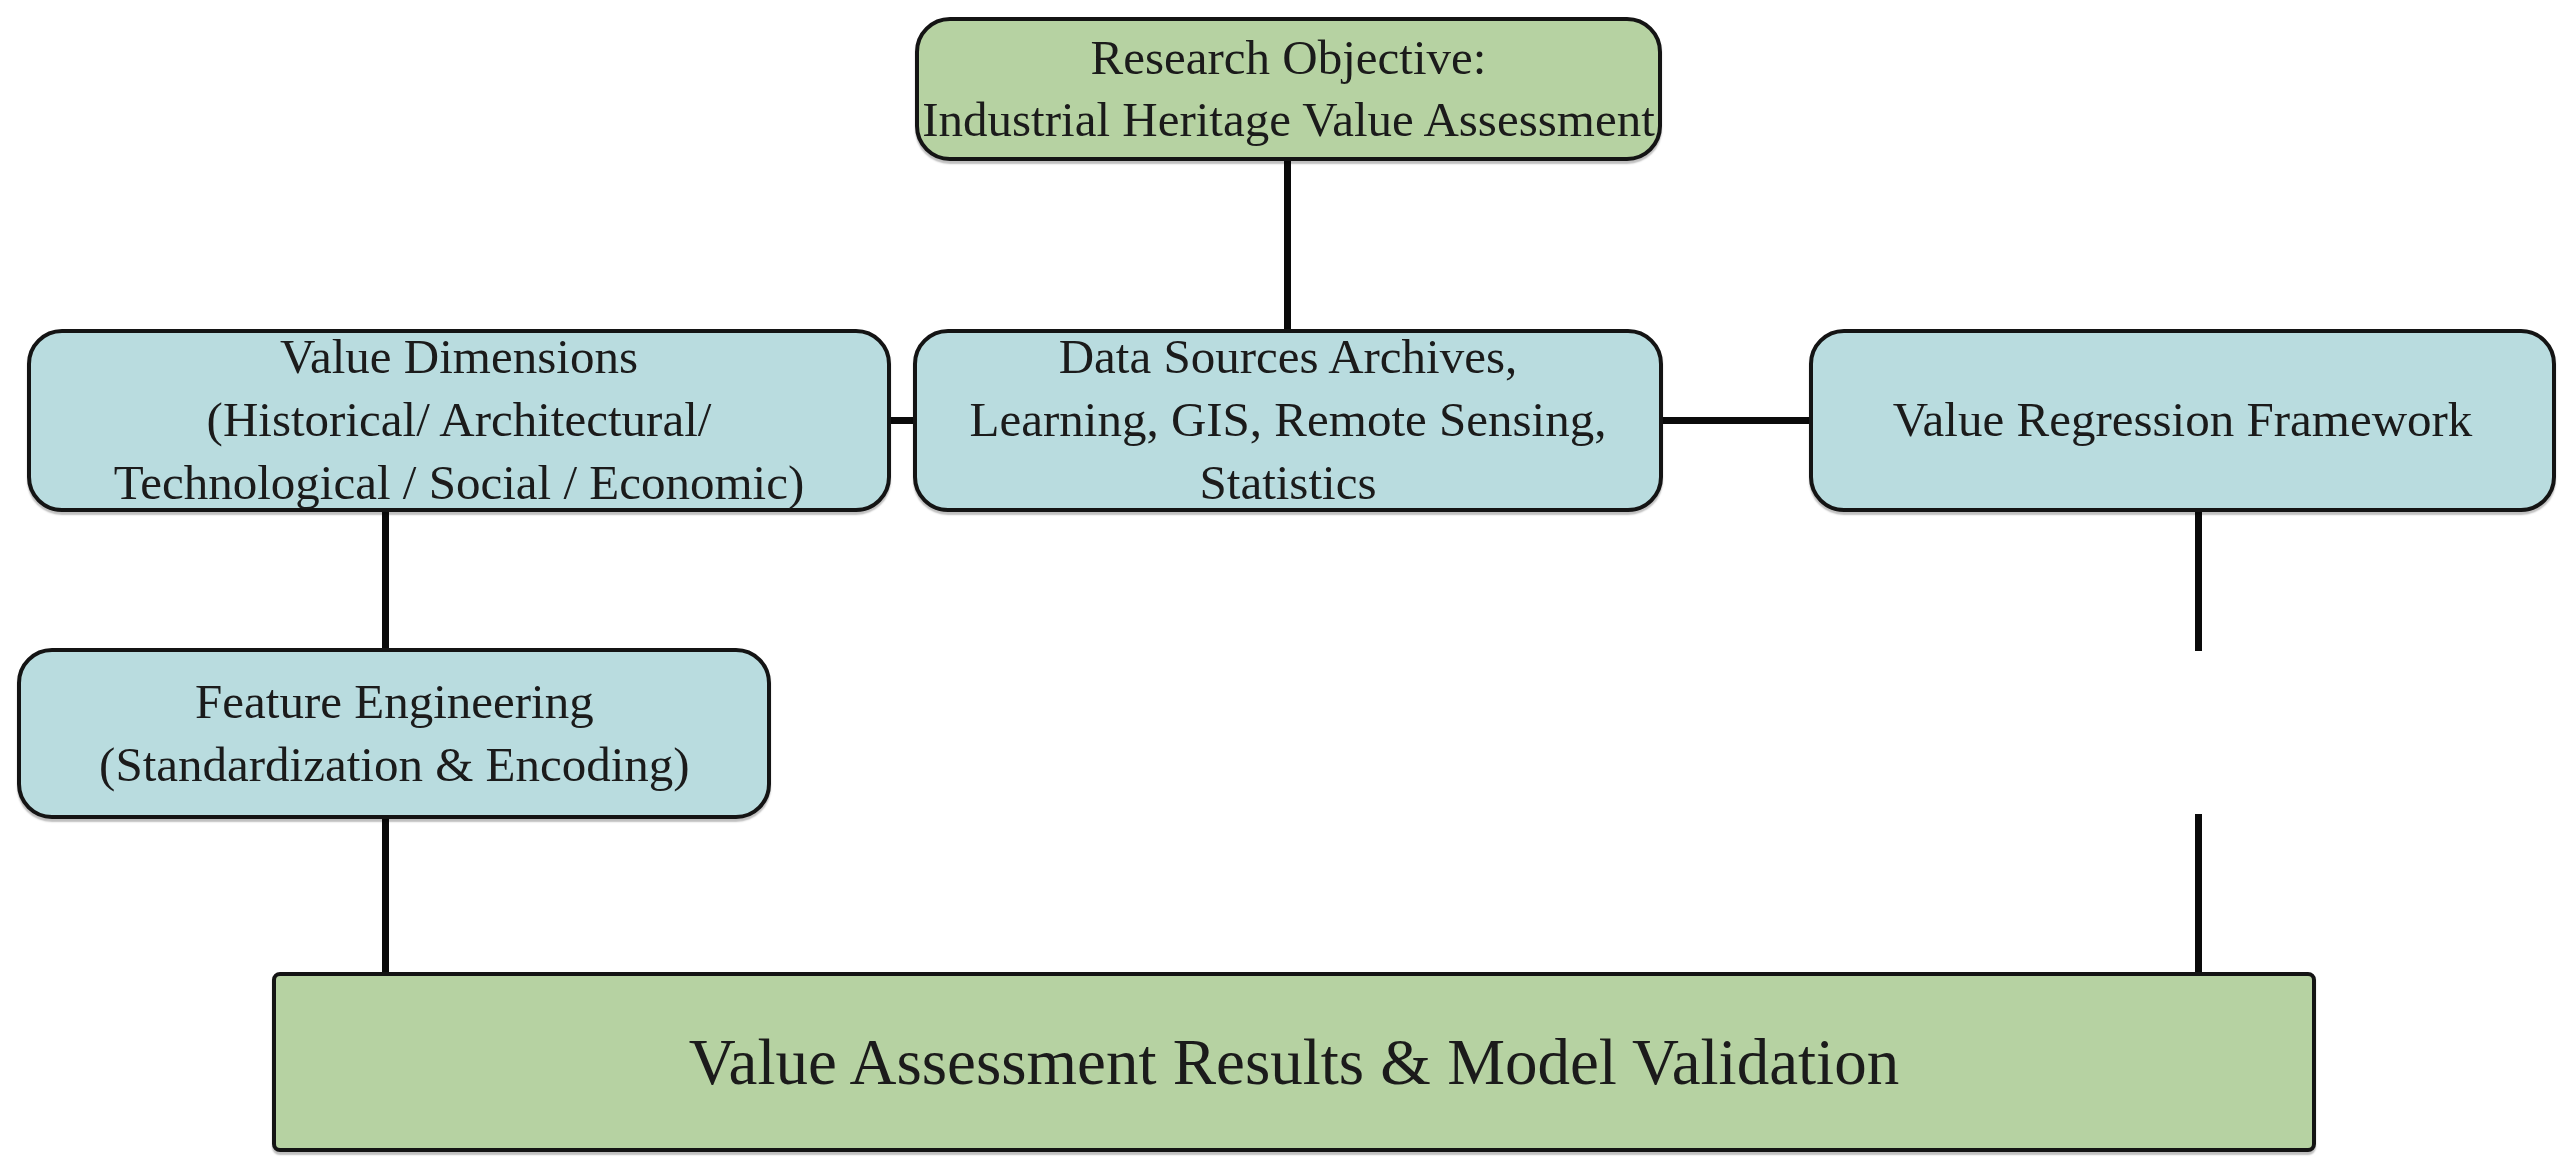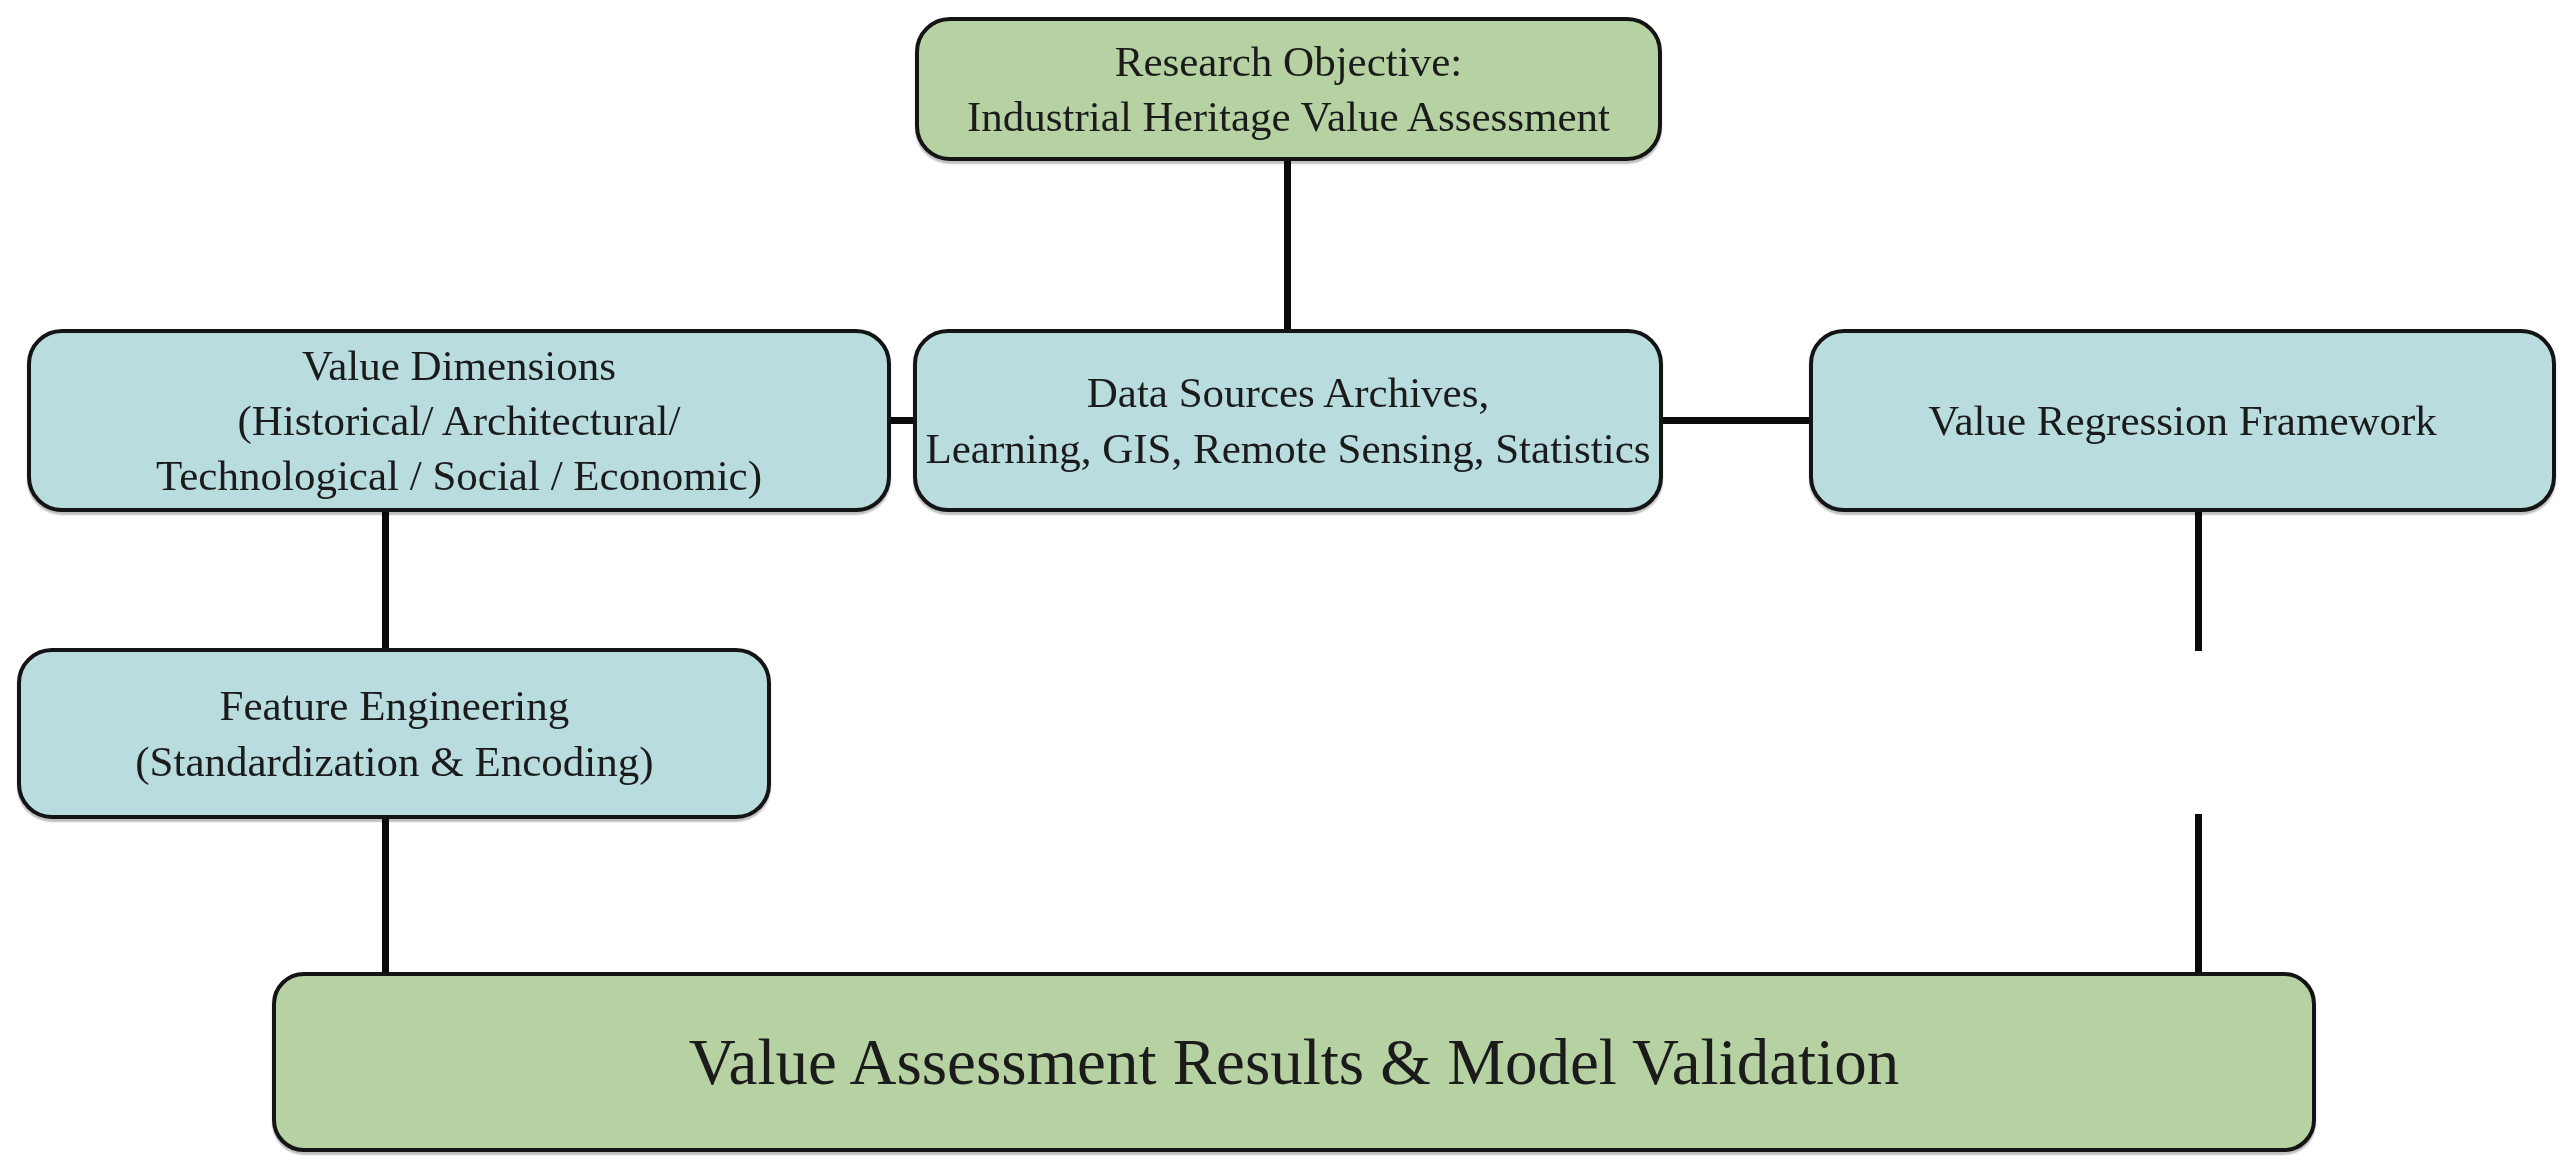--- a/index.html
+++ b/index.html
@@ -33,21 +33,21 @@
     color: var(--text);
     box-shadow: 0 2.4px 1.6px rgba(0,0,0,0.25);
   }
   .node .node-text {
     white-space: pre-line;
     display: block;
     width: 100%;
   }
   .green { background: var(--green-fill); }
   .blue  { background: var(--blue-fill); }
-  .fs-mid { font-size: 43px; line-height: 1.28; justify-content: flex-end; }
+  .fs-mid { font-size: 49px; line-height: 1.28; justify-content: flex-end; }
   .fs-big { font-size: 65px; line-height: 1.2; }
   .connector {
     position: absolute;
     background: var(--connector);
   }
   .v { width: 7.1px; }
   .h { height: 7.1px; }
 </style>
 </head>
 <body>
@@ -81,18 +81,18 @@
   <div class="node blue fs-mid" style="left:1809px; top:329px; width:747px; height:183px;">
     <span class="node-text">Value Regression Framework</span>
   </div>
 
   <div class="node blue fs-mid" style="left:17.4px; top:648px; width:754px; height:171px;">
     <span class="node-text">Feature Engineering
 (Standardization &amp; Encoding)</span>
   </div>
 
 
-  <div class="node green fs-big" style="left:272px; top:972px; width:2044px; height:180px; border-radius:32px;">
+  <div class="node green fs-big" style="left:272px; top:972px; width:2044px; height:180px; border-radius:8px;">
     <span class="node-text">Value Assessment Results &amp; Model Validation</span>
   </div>
 
 </div>
 
 
 </body></html>

